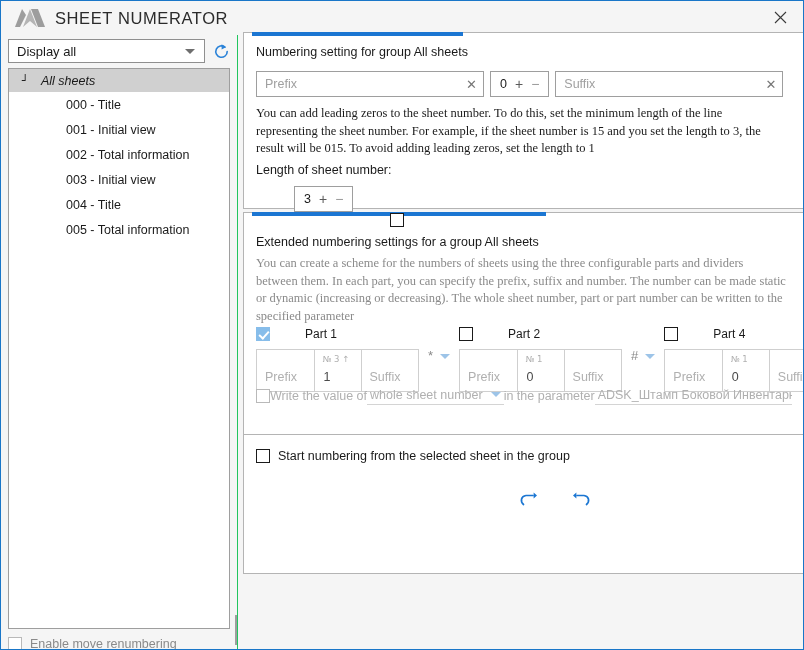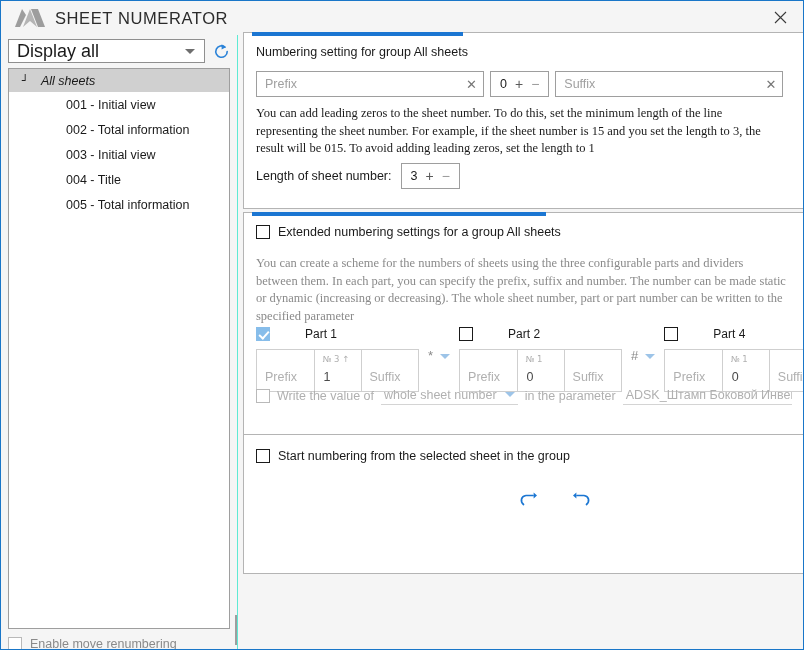--- a/index.html
+++ b/index.html
@@ -9,21 +9,21 @@
     font-family: "Liberation Sans", sans-serif;
     font-size: 12.5px;
     color: #1a1a1a;
     background: #ffffff;
     overflow: hidden;
   }
   #app {
     position: relative;
     width: 804px; height: 650px;
     border: 1px solid #1976c8;
-    background: #5eead4;
+    background: #22c55e;
     overflow: hidden;
   }
 
   
   .titlebar {
     position: absolute; left: 0; top: 0; width: 802px; height: 34px;
     background: #f5f5f5;
     display: flex; align-items: center;
   }
   .logo { width: 40px; height: 26px; margin-left: 8px; flex: 0 0 auto; }
@@ -41,21 +41,21 @@
 
   
   .left-pane {
     position: absolute; left: 0; top: 34px; width: 236px; height: 615px;
     background: #f5f5f5;
   }
   .combo {
     position: absolute; left: 7px; top: 4px; width: 197px; height: 24px;
     background: #fff; border: 1px solid #8f8f8f;
     display: flex; align-items: center; padding: 0 4px 0 8px;
-    font-size: 18px; color: #1a1a1a;
+    font-size: 13px; color: #1a1a1a;
   }
   .combo-value { flex: 1 1 auto; }
   .caret-dn {
     width: 0; height: 0; margin-right: 5px;
     border-left: 5px solid transparent; border-right: 5px solid transparent;
     border-top: 5px solid #6e6e6e;
   }
   .refresh-btn {
     position: absolute; left: 208px; top: 4px; width: 24px; height: 24px;
     display: flex; align-items: center; justify-content: center;
@@ -130,21 +130,21 @@
   .spin-plus { color: #5a5a5a; font-size: 14px; line-height: 1; }
   .spin-minus { color: #9a9a9a; font-size: 14px; line-height: 1; }
 
   .help-text {
     position: absolute; left: 12px; width: 530px;
     font-size: 12.5px; line-height: 17.5px; color: #1a1a1a; font-family: Liberation Serif, serif;
   }
   #numbering-help { top: 72px; }
   .len-row {
     position: absolute; left: 12px; top: 130px;
-    display: flex; align-items: center; gap: 9px;
+    display: flex; align-items: center; gap: 9px; flex-direction: column;
   }
   .len-label { font-size: 12.5px; }
 
   
   #panel-extended { top: 186px; height: 239px; }
   #panel-extended .group-accent { width: 294px; }
 
   .cb-row { display: flex; align-items: center; gap: 8px; }
   .checkbox {
     width: 14px; height: 14px; background: #fff;
@@ -153,21 +153,21 @@
   .checkbox.dim { border-color: #b9b9b9; }
   .checkbox.checked {
     background: #87bdea; border-color: #87bdea;
     position: relative;
   }
   .checkbox.checked::after {
     content: ""; position: absolute; left: 4px; top: 1px;
     width: 4px; height: 8px; border: solid #fff;
     border-width: 0 2px 2px 0; transform: rotate(42deg);
   }
-  #ext-header { position: absolute; left: 12px; top: 12px; }
+  #ext-header { position: absolute; left: 12px; top: 0; flex-direction: column; }
   #ext-help { top: 42px; width: 530px; color: #8a8a8a; }
 
   .parts-row {
     position: absolute; left: 12px; top: 112px;
     display: flex; align-items: flex-start;
   }
   .part-block { display: flex; flex-direction: column; }
   .part-head { display: flex; align-items: center; gap: 8px; height: 18px; }
   .part-label { font-size: 12px; color: #1a1a1a; margin-left: 27px; }
   .part-fields {
@@ -193,21 +193,21 @@
   }
   .div-glyph { font-size: 13px; color: #8a8a8a; line-height: 1; }
   .div-caret {
     width: 0; height: 0;
     border-left: 5px solid transparent; border-right: 5px solid transparent;
     border-top: 5px solid #9dc4e8; margin-bottom: 3px;
   }
 
   .write-row {
     position: absolute; left: 12px; top: 174px;
-    display: flex; align-items: center; gap: 7px;
+    display: flex; align-items: center; 
     font-size: 12.5px; color: #b0b0b0; white-space: nowrap;
     width: 536px; overflow: hidden;
   }
   .underline-sel {
     border-bottom: 1px solid #d4d4d4; padding: 1px 3px 2px 3px;
     display: flex; align-items: center; gap: 8px; color: #b0b0b0;
   }
   .underline-sel .div-caret { border-top-color: #9dc4e8; margin-bottom: 1px; }
   .param-box {
     border-bottom: 1px solid #d4d4d4; padding: 1px 3px 2px 3px;
@@ -266,20 +266,23 @@
         <path d="M9.6 2.3 L13.9 5.2 L9.6 7.6 Z" fill="#2b83d8"></path>
       </svg>
     </div>
 
     <div class="tree">
       <div class="tree-root">
         <span class="tree-expander">┘</span>
         <span class="tree-root-label">All sheets</span>
       </div>
       <div class="tree-item">
+          <span>000 - Title</span>
+        </div>
+      <div class="tree-item">
           <span>001 - Initial view</span>
         </div>
       <div class="tree-item">
           <span>002 - Total information</span>
         </div>
       <div class="tree-item">
           <span>003 - Initial view</span>
         </div>
       <div class="tree-item">
           <span>004 - Title</span>

